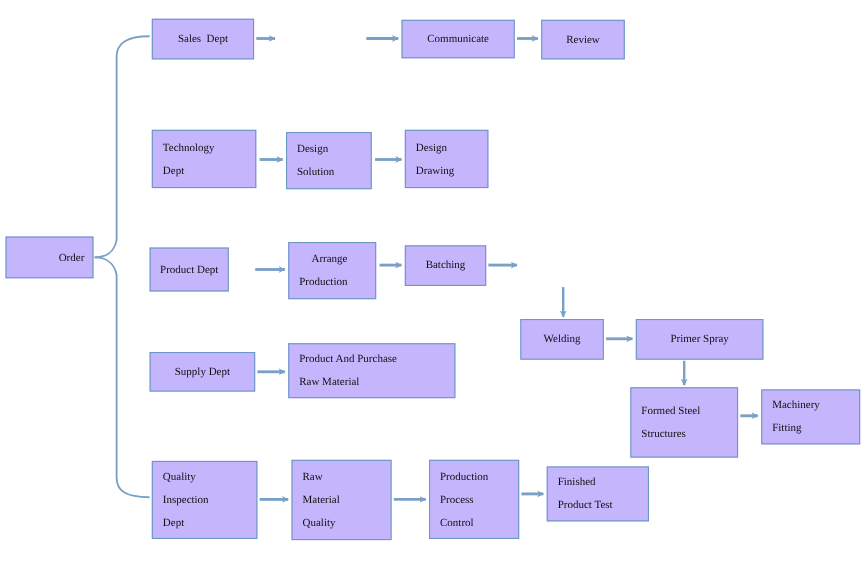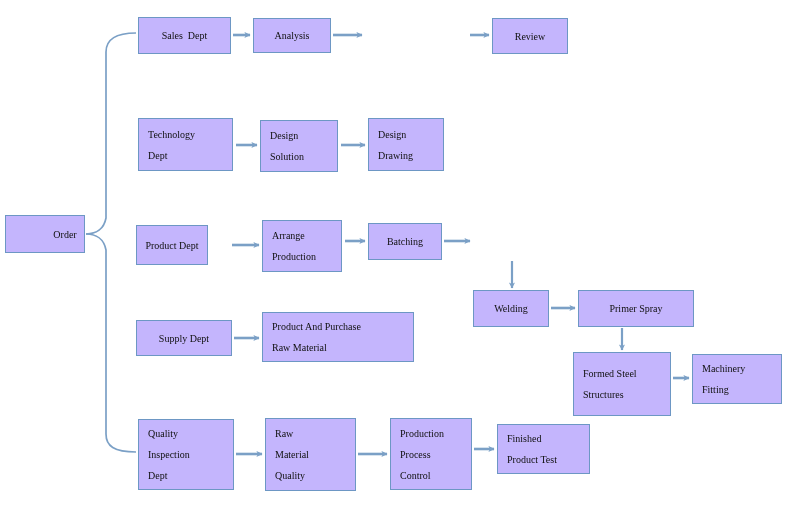--- a/index.html
+++ b/index.html
@@ -93,22 +93,22 @@
     </g>
   </svg>
 
   <div class="node ctr" style="left:5px; top:215px; width:80px; height:38px;padding-left:40px;">
     <span class="ln">Order</span>
   </div>
 
   <div class="node ctr" style="left:138px; top:17px; width:93px; height:37px;">
     <span class="ln">Sales  Dept</span>
   </div>
-  <div class="node ctr" style="left:253px; top:18px; width:78px; height:35px;">
-    <span class="ln">Analysis</span>
+  <div class="node ctr" style="left:365px; top:18px; width:103px; height:35px;">
+    <span class="ln">Communicate</span>
   </div>
   <div class="node ctr" style="left:492px; top:18px; width:76px; height:36px;">
     <span class="ln">Review</span>
   </div>
 
   <div class="node lft" style="left:138px; top:118px; width:95px; height:53px;">
     <span class="ln">Technology
 Dept</span>
   </div>
   <div class="node lft" style="left:260px; top:120px; width:78px; height:52px;">
@@ -116,21 +116,21 @@
 Solution</span>
   </div>
   <div class="node lft" style="left:368px; top:118px; width:76px; height:53px;">
     <span class="ln">Design
 Drawing</span>
   </div>
 
   <div class="node ctr" style="left:136px; top:225px; width:72px; height:40px;">
     <span class="ln">Product Dept</span>
   </div>
-  <div class="node lft" style="left:262px; top:220px; width:80px; height:52px;">
+  <div class="node lft" style="left:262px; top:220px; width:80px; height:52px;text-align:right;">
     <span class="ln">Arrange
 Production</span>
   </div>
   <div class="node ctr" style="left:368px; top:223px; width:74px; height:37px;">
     <span class="ln">Batching</span>
   </div>
   <div class="node ctr" style="left:473px; top:290px; width:76px; height:37px;">
     <span class="ln">Welding</span>
   </div>
   <div class="node ctr" style="left:578px; top:290px; width:116px; height:37px;">

